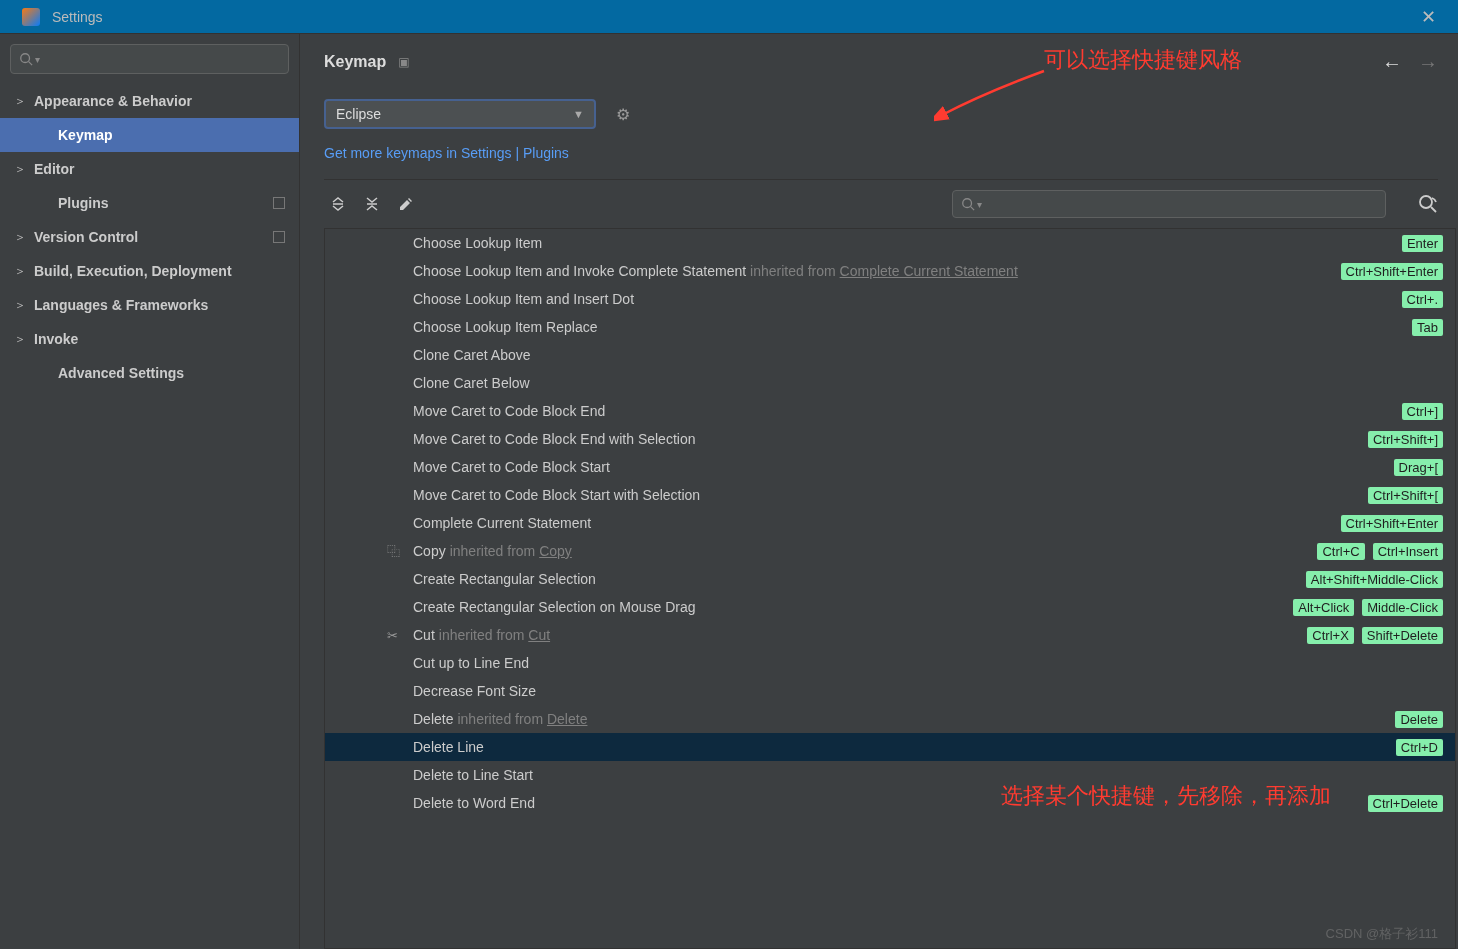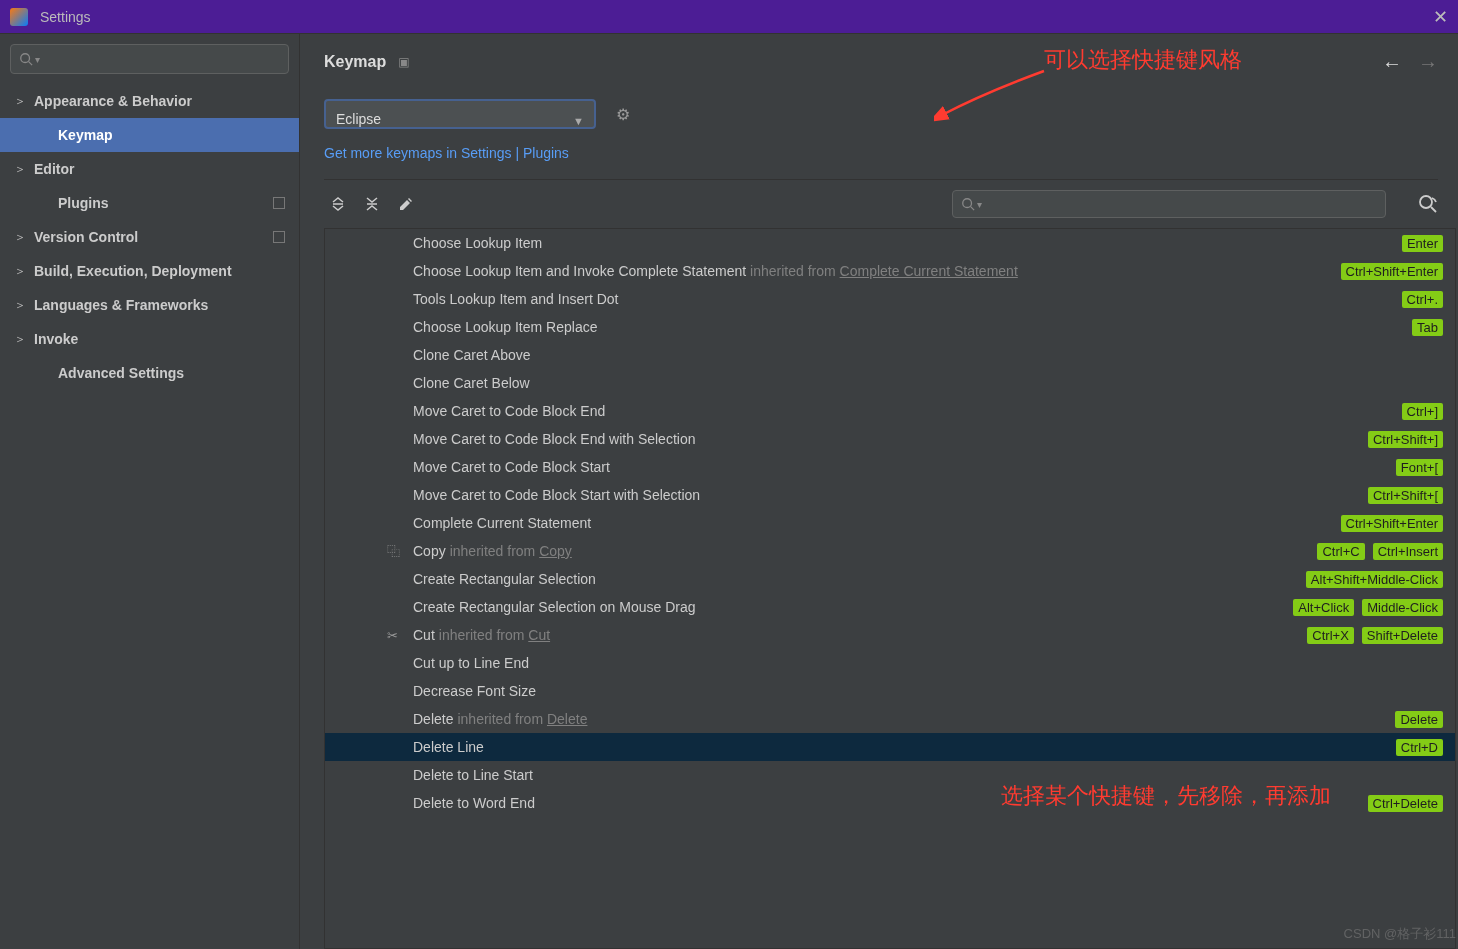--- a/index.html
+++ b/index.html
@@ -1,17 +1,17 @@
 <!DOCTYPE html>
 <html><head>
 <meta charset="utf-8">
 <style>
 * { margin:0; padding:0; box-sizing:border-box; font-family:"Segoe UI",Arial,sans-serif; }
 body { background:#3c3f41; color:#bbbbbb; width:1458px; height:949px; overflow:hidden; position:relative; }
-.titlebar { height:34px; display:flex; align-items:center; padding:0 10px; background:#4c1d95; border-bottom:1px solid #323232; }
+.titlebar { height:34px; display:flex; align-items:center; padding:0 22px; background:#0369a1; border-bottom:1px solid #323232; }
 .titlebar .logo { width:18px; height:18px; background:linear-gradient(135deg,#f97a12,#087cfa); border-radius:3px; margin-right:12px; }
 .titlebar .title { color:#bbbbbb; font-size:14px; }
 .titlebar .close { margin-left:auto; font-size:18px; color:#bbb; cursor:pointer; }
 .container { display:flex; height:calc(100% - 34px); }
 .sidebar { width:300px; background:#3c3f41; border-right:1px solid #323232; padding-top:10px; }
 .search-box { margin:0 10px 10px 10px; height:30px; background:#45494a; border:1px solid #5e6060; border-radius:4px; display:flex; align-items:center; padding:0 8px; color:#888; }
 .search-box.small svg { width:14px; height:14px; }
 .nav { font-size:14px; }
 .nav-item { display:flex; align-items:center; height:34px; padding:0 14px; cursor:pointer; color:#cccccc; }
 .nav-item.child { padding-left:38px; }
@@ -20,44 +20,44 @@
 .nav-item.selected .chev { visibility:hidden; }
 .nav-item .label { font-weight:600; flex:1; }
 .nav-item .box { width:12px; height:12px; border:1px solid #777; }
 .main { flex:1; display:flex; flex-direction:column; padding:16px 0 0 24px; position:relative; }
 .header-row { display:flex; align-items:center; gap:12px; padding-right:20px; }
 .header-title { font-size:16px; font-weight:600; color:#ddd; }
 .header-icon { color:#888; font-size:12px; }
 .nav-arrows { margin-left:auto; display:flex; gap:16px; color:#777; font-size:20px; }
 .nav-arrows .active { color:#ddd; }
 .dropdown-row { margin-top:26px; display:flex; align-items:center; gap:20px; position:relative; }
-.dropdown { width:272px; height:30px; background:#4c5052; border:2px solid #466190; border-radius:4px; display:flex; align-items:flex-end; padding:0 10px; color:#ddd; font-size:14px; cursor:pointer; }
+.dropdown { width:272px; height:30px; background:#4c5052; border:2px solid #466190; border-radius:4px; display:flex; align-items:center; padding:0 10px; color:#ddd; font-size:14px; cursor:pointer; }
 .dropdown .caret { margin-left:auto; color:#aaa; font-size:11px; }
 .gear { color:#999; font-size:16px; cursor:pointer; }
 .annotation1 { position:absolute; left:720px; top:-54px; color:#ff3b30; font-size:22px; white-space:nowrap; font-family:"Microsoft YaHei",sans-serif; }
 .arrow1 { position:absolute; left:610px; top:-36px; width:120px; height:60px; pointer-events:none; }
 .link-row { margin-top:16px; font-size:14px; }
 .link-row a { color:#589df6; text-decoration:none; }
 .divider { height:1px; background:#323232; margin:18px 20px 0 0; }
 .toolbar { display:flex; align-items:center; gap:18px; padding:10px 20px 10px 6px; }
 .tool-btn { color:#ccc; cursor:pointer; font-size:16px; }
 .toolbar .spacer { flex:1; }
 .search-field { width:434px; height:28px; background:#45494a; border:1px solid #5e6060; border-radius:4px; display:flex; align-items:center; padding:0 8px; color:#888; }
 .find-btn { color:#ccc; font-size:18px; cursor:pointer; margin-left:14px; }
 .list { flex:1; border:1px solid #323232; margin-right:2px; overflow:hidden; position:relative; }
 .row { display:flex; align-items:center; height:28px; padding:0 12px 0 88px; font-size:14px; color:#ccc; position:relative;text-align:center; }
 .row .icon { position:absolute; left:62px; color:#999; font-size:13px; }
 .row.selected { background:#0d293e; }
 .row .text { white-space:nowrap; }
 .row .inherited { color:#808080; margin-left:4px; }
 .row .inherited u { text-decoration:underline; }
 .row .shortcuts { margin-left:auto; display:flex; gap:8px; }
-.badge { background:#84cc16; color:#1f1f1f; padding:1px 5px; border-radius:2px; font-size:13px; white-space:nowrap; }
+.badge { background:#86efac; color:#1f1f1f; padding:1px 5px; border-radius:2px; font-size:13px; white-space:nowrap; }
 .annotation2 { position:absolute; left:676px; top:552px; color:#ff3b30; font-size:22px; font-family:"Microsoft YaHei",sans-serif; white-space:nowrap; pointer-events:none; }
-.watermark { position:absolute; right:2px; bottom:6px; color:#7a7a7a; font-size:13px; opacity:0.6; }
+.watermark { position:absolute; right:20px; bottom:6px; color:#7a7a7a; font-size:13px; opacity:0.6; }
 svg { display:block; }
 </style>
 </head>
 <body>
 
 <div class="titlebar">
   <div class="logo"></div>
   <div class="title">Settings</div>
   <div class="close">✕</div>
 </div>
@@ -189,21 +189,21 @@
           </span>
         </div>
         <div class="row">
           <span class="text">Choose Lookup Item and Invoke Complete Statement</span>
           <span class="inherited"> inherited from <u>Complete Current Statement</u></span>
           <span class="shortcuts">
             <span class="badge">Ctrl+Shift+Enter</span>
           </span>
         </div>
         <div class="row">
-          <span class="text">Tools Lookup Item and Insert Dot</span>
+          <span class="text">Choose Lookup Item and Insert Dot</span>
           <span class="shortcuts">
             <span class="badge">Ctrl+.</span>
           </span>
         </div>
         <div class="row">
           <span class="text">Choose Lookup Item Replace</span>
           <span class="shortcuts">
             <span class="badge">Tab</span>
           </span>
         </div>
@@ -221,21 +221,21 @@
         </div>
         <div class="row">
           <span class="text">Move Caret to Code Block End with Selection</span>
           <span class="shortcuts">
             <span class="badge">Ctrl+Shift+]</span>
           </span>
         </div>
         <div class="row">
           <span class="text">Move Caret to Code Block Start</span>
           <span class="shortcuts">
-            <span class="badge">Font+[</span>
+            <span class="badge">Drag+[</span>
           </span>
         </div>
         <div class="row">
           <span class="text">Move Caret to Code Block Start with Selection</span>
           <span class="shortcuts">
             <span class="badge">Ctrl+Shift+[</span>
           </span>
         </div>
         <div class="row">
           <span class="text">Complete Current Statement</span>

